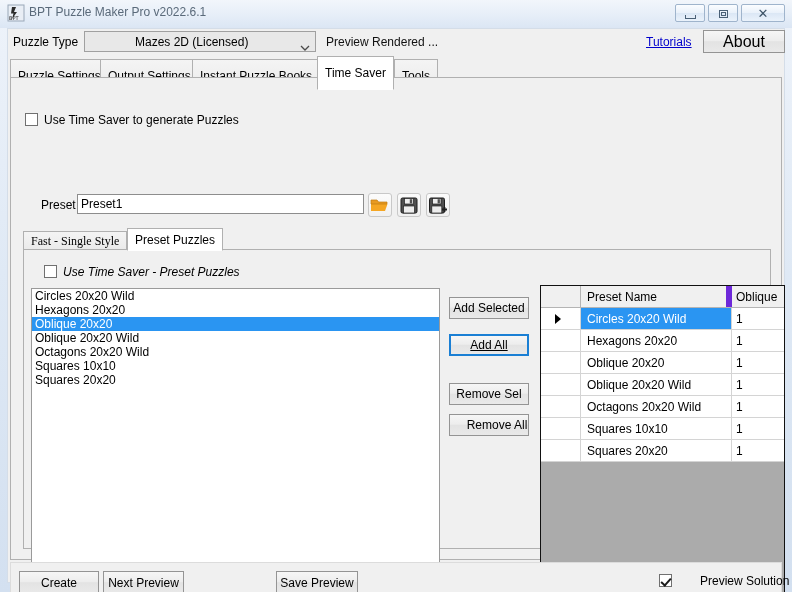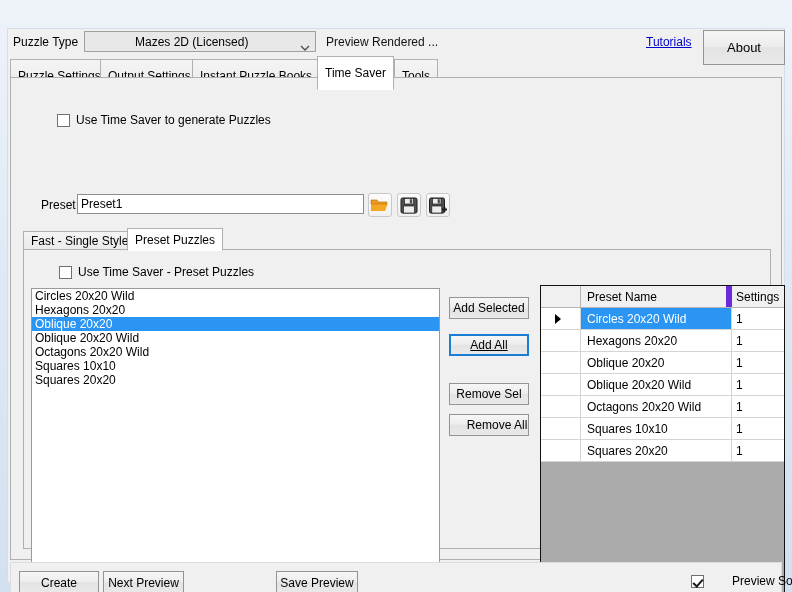--- a/index.html
+++ b/index.html
@@ -152,26 +152,26 @@
     position: absolute;
     left: 638px; top: 6px;
     font-size: 12px;
     color: #0000cc;
     text-decoration: underline;
     cursor: pointer;
   }
   .about-btn {
     position: absolute;
     left: 695px; top: 1px;
-    width: 82px; height: 35px;
+    width: 82px; height: 23px;
     border: 1px solid #949494;
     background: linear-gradient(180deg,#f6f6f6 0%,#ededed 46%,#e3e3e3 51%,#e9e9e9 100%);
     box-sizing: border-box;
     display: flex; align-items: center; justify-content: center;
-    font-size: 13px;
+    font-size: 16px;
   }
 
   
   .tabstrip {
     position: absolute;
     left: 2px; top: 27px;
     width: 772px;
     height: 22px;
   }
   .tab {
@@ -203,22 +203,21 @@
     width: 772px;
     height: 483px;
     background: #f0f0f0;
     border: 1px solid #b0b0b0;
     box-sizing: border-box;
   }
 
   .chk {
     position: absolute;
     display: flex;
-    align-items: flex-end;
-    margin-left: 32px;
+    align-items: flex-start;
   }
   .chk .box {
     width: 13px; height: 13px;
     background: #ffffff;
     border: 1px solid #707070;
     box-sizing: border-box;
     position: relative;
     flex: 0 0 auto;
   }
   .chk .box.checked:after {
@@ -444,20 +443,41 @@
     font-size: 12px;
     white-space: nowrap;
   }
 </style>
 </head>
 <body>
 
 <div id="app">
   <div class="win-frame">
 
+    <div class="titlebar">
+      <div class="title-icon">
+        <svg width="18" height="18" viewBox="0 0 18 18">
+          <rect x="1" y="1" width="16" height="16" fill="#e9eef5" stroke="#9aa8b8"></rect>
+          <path d="M5 3 L9 3 L7 8 L10 8 L5 15 L6.5 9.5 L4 9.5 Z" fill="#2b2b2b"></path>
+          <text x="2" y="16" font-family="DejaVu Sans, sans-serif" font-size="5" fill="#1b1b1b">BPT</text>
+        </svg>
+      </div>
+      <div class="title-text">BPT Puzzle Maker Pro v2022.6.1</div>
+      <div class="win-btns">
+        <div class="win-btn">
+          <span class="glyph-min"></span>
+        </div>
+        <div class="win-btn">
+          <span class="glyph-max"></span>
+        </div>
+        <div class="win-btn close">
+          <span class="glyph-close">✕</span>
+        </div>
+      </div>
+    </div>
 
     <div class="client">
 
       <div class="toprow">
         <div class="lbl-puzzle-type">Puzzle Type</div>
         <div class="combo">
           <span class="combo-text">Mazes 2D (Licensed)</span>
           <span class="combo-arrow">
             <svg width="10" height="6" viewBox="0 0 10 6">
                 <path d="M1 1 L5 5 L9 1" stroke="#4a4a4a" stroke-width="1.3" fill="none"></path>
@@ -506,27 +526,27 @@
           <svg width="22" height="22" viewBox="0 0 22 22">
             <rect x="2.5" y="4" width="15" height="15" rx="1.5" fill="#4f4f4f" stroke="#1f1f1f"></rect>
             <rect x="5.5" y="4.5" width="8.5" height="5.5" fill="#ededed" stroke="#1f1f1f" stroke-width="0.7"></rect>
             <rect x="10.6" y="5.2" width="2.3" height="4.2" fill="#4f4f4f"></rect>
             <rect x="4.8" y="12" width="10" height="7" fill="#ededed" stroke="#1f1f1f" stroke-width="0.7"></rect>
             <path d="M15 15.5 h5 M17.5 13 v5" stroke="#1f1f1f" stroke-width="1.8"></path>
           </svg>
         </div>
 
         <div class="inner-tabstrip">
-          <div class="itab" style="left:0px;">Fast - Single Style</div>
+          <div class="itab" style="left:0px;font-family:Liberation Serif, serif;">Fast - Single Style</div>
           <div class="itab active" style="left:104px;">Preset Puzzles</div>
         </div>
 
         <div class="inner-page">
 
-          <div class="chk" style="left:3px; top:15px;">
+          <div class="chk" style="left:20px; top:15px;font-style:italic;">
             <span class="box"></span>
             <span class="txt">Use Time Saver - Preset Puzzles</span>
           </div>
 
           <div class="listbox">
             <div class="row">Circles 20x20 Wild</div>
             <div class="row">Hexagons 20x20</div>
             <div class="row sel">Oblique 20x20</div>
             <div class="row">Oblique 20x20 Wild</div>
             <div class="row">Octagons 20x20 Wild</div>
@@ -539,21 +559,21 @@
           <div class="mid-btn" style="left:425px; top:133px;">Remove Sel</div>
           <div class="mid-btn" style="left:425px; top:164px;padding-left:16px;">Remove All</div>
           <div class="mid-btn" style="left:425px; top:338px;">Refresh List</div>
 
         </div>
 
         <div class="gridwrap">
           <div class="grid-head">
             <div class="gh-sel"></div>
             <div class="gh-name">Preset Name</div>
-            <div class="gh-qty">Settings</div>
+            <div class="gh-qty">Oblique</div>
           </div>
 
           <div class="grid-row sel">
             <div class="gr-sel">
                 <span class="arrow"></span>
               </div>
             <div class="gr-name">Circles 20x20 Wild</div>
             <div class="gr-qty">1</div>
           </div>
           <div class="grid-row">

